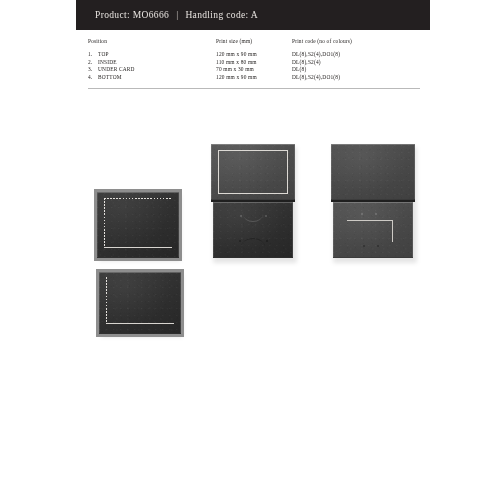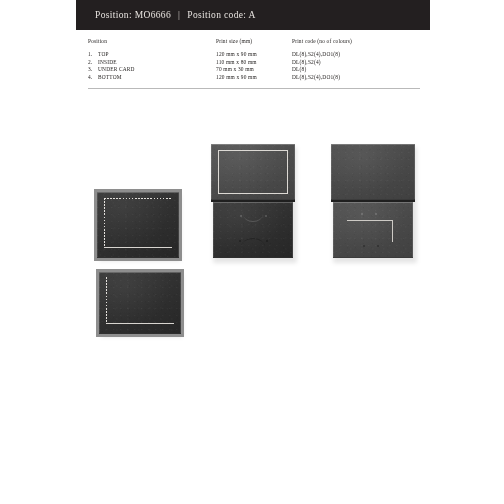--- a/index.html
+++ b/index.html
@@ -223,21 +223,21 @@
     background: rgba(0,0,0,0.10);
     filter: blur(2px);
     border-radius: 2px;
   }
 </style>
 </head>
 <body>
 
 <div class="header-bar">
   <div class="header-text">
-    <span>Position: MO6666</span><span class="header-sep">|</span><span>Position code: A</span>
+    <span>Product: MO6666</span><span class="header-sep">|</span><span>Handling code: A</span>
   </div>
 </div>
 
 <div class="spec-table">
 
   <div class="spec-row head">
     <div class="col-pos">Position</div>
     <div class="col-size">Print size (mm)</div>
     <div class="col-code">Print code (no of colours)</div>
   </div>

